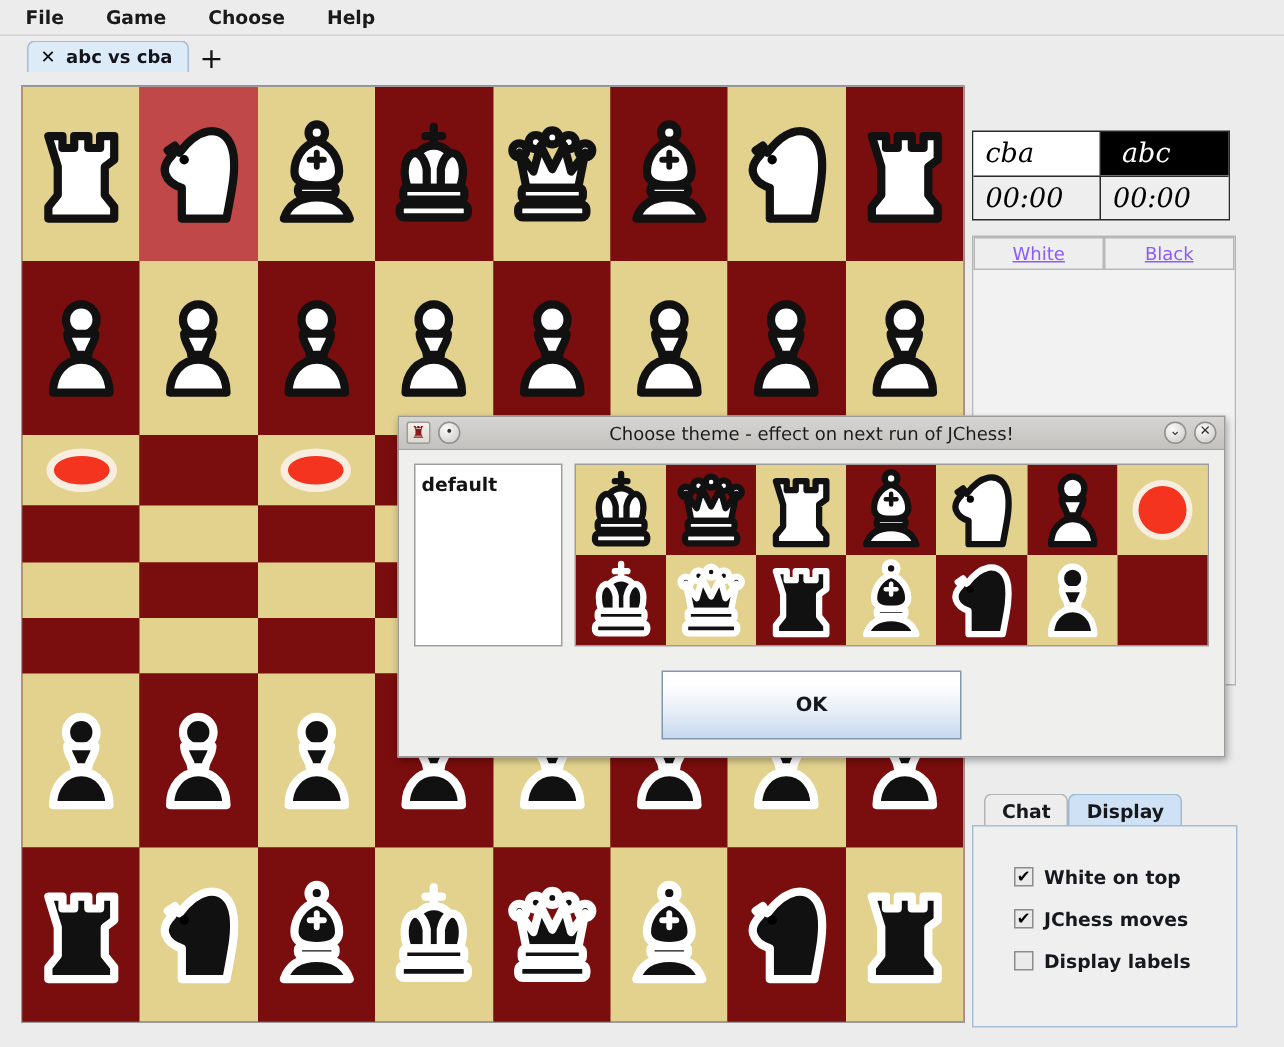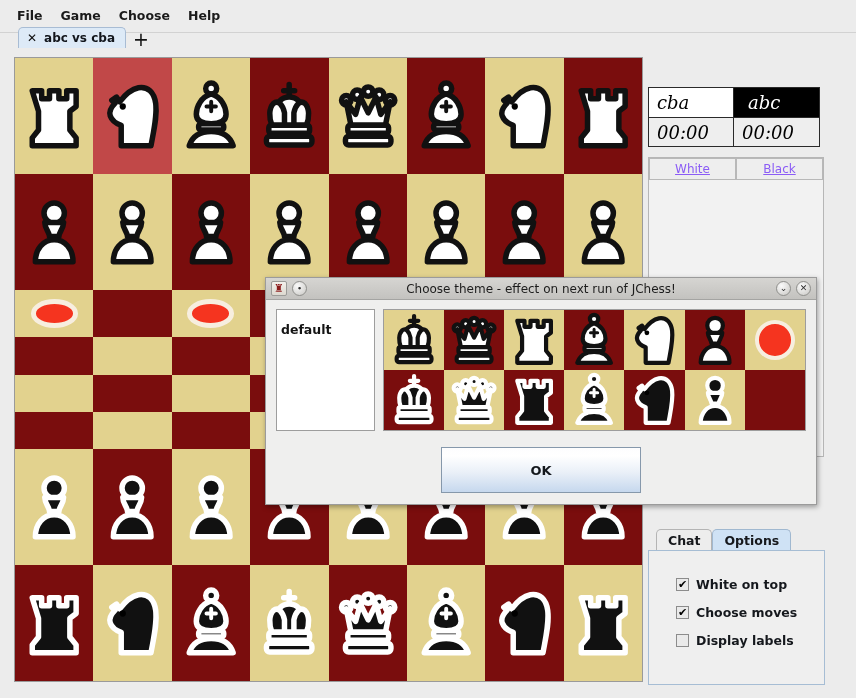--- a/index.html
+++ b/index.html
@@ -7,23 +7,23 @@
     margin: 0; padding: 0;
     width: 856px; height: 698px;
     background: #ececec;
     font-family: "DejaVu Sans", "Liberation Sans", sans-serif;
     overflow: hidden;
   }
   #app { position: relative; width: 856px; height: 698px; background: #ececec; }
 
   
   .menubar {
-    position: absolute; left: 0; top: 0; width: 856px; height: 33px;
+    position: absolute; left: 0; top: 0; width: 856px; height: 24px;
     background: #ececec; border-bottom: 1px solid #d2d2d2;
-    display: flex; align-items: center; padding-left: 8px; gap: 0px;
+    display: flex; align-items: center; padding-left: 8px; gap: 10px;
   }
   .menu-item {
     font-size: 12.5px; font-weight: bold; color: #1a1a1a;
     padding: 3px 9px; cursor: default; line-height: 14px;
   }
 
   
   .tabstrip {
     position: absolute; left: 0; top: 26px; width: 856px; height: 22px;
     display: flex; align-items: flex-end; padding-left: 18px;
@@ -145,21 +145,21 @@
     font-size: 9px; color: #2e2e2e; line-height: 1;
   }
   .dlg-left-btns { display: flex; align-items: center; gap: 5px; z-index: 2; }
   .dlg-right-btns {
     position: absolute; right: 5px; top: 3px;
     display: flex; align-items: center; gap: 5px; z-index: 2;
   }
   .dlg-body { padding: 9px 10px 0 10px; display: flex; gap: 8px; }
   .theme-list {
     width: 99px; height: 122px; background: #ffffff;
-    border: 1px solid #9d9d9d; padding: 12px 0 0 4px;
+    border: 1px solid #9d9d9d; padding: 5px 0 0 4px;
   }
   .theme-item { font-size: 12.5px; font-weight: bold; color: #141414; }
   .theme-preview {
     width: 424px; height: 122px; border: 1px solid #9d9d9d;
     display: grid; grid-template-columns: repeat(7, 1fr); grid-template-rows: 1fr 1fr;
   }
   .pv { display: flex; align-items: center; justify-content: center; overflow: hidden; }
   .pv.light { background: #e2d28e; }
   .pv.dark { background: #7a0d0d; }
   .dlg-foot { display: flex; justify-content: center; margin-top: 16px; }
@@ -545,30 +545,30 @@
         <div>White</div>
         <div>Black</div>
       </div>
       <div class="movelist-body"></div>
     </div>
   </div>
 
   <div class="bottomtabs">
     <div class="bt-row">
       <div class="bt">Chat</div>
-      <div class="bt active">Options</div>
+      <div class="bt active">Display</div>
     </div>
     <div class="bt-panel">
       <div class="chk-row">
         <span class="chk">✔</span>
         <span>White on top</span>
       </div>
       <div class="chk-row">
         <span class="chk">✔</span>
-        <span>Choose moves</span>
+        <span>JChess moves</span>
       </div>
       <div class="chk-row">
         <span class="chk"></span>
         <span>Display labels</span>
       </div>
     </div>
   </div>
 
   <div class="dialog">
     <div class="dlg-title">

